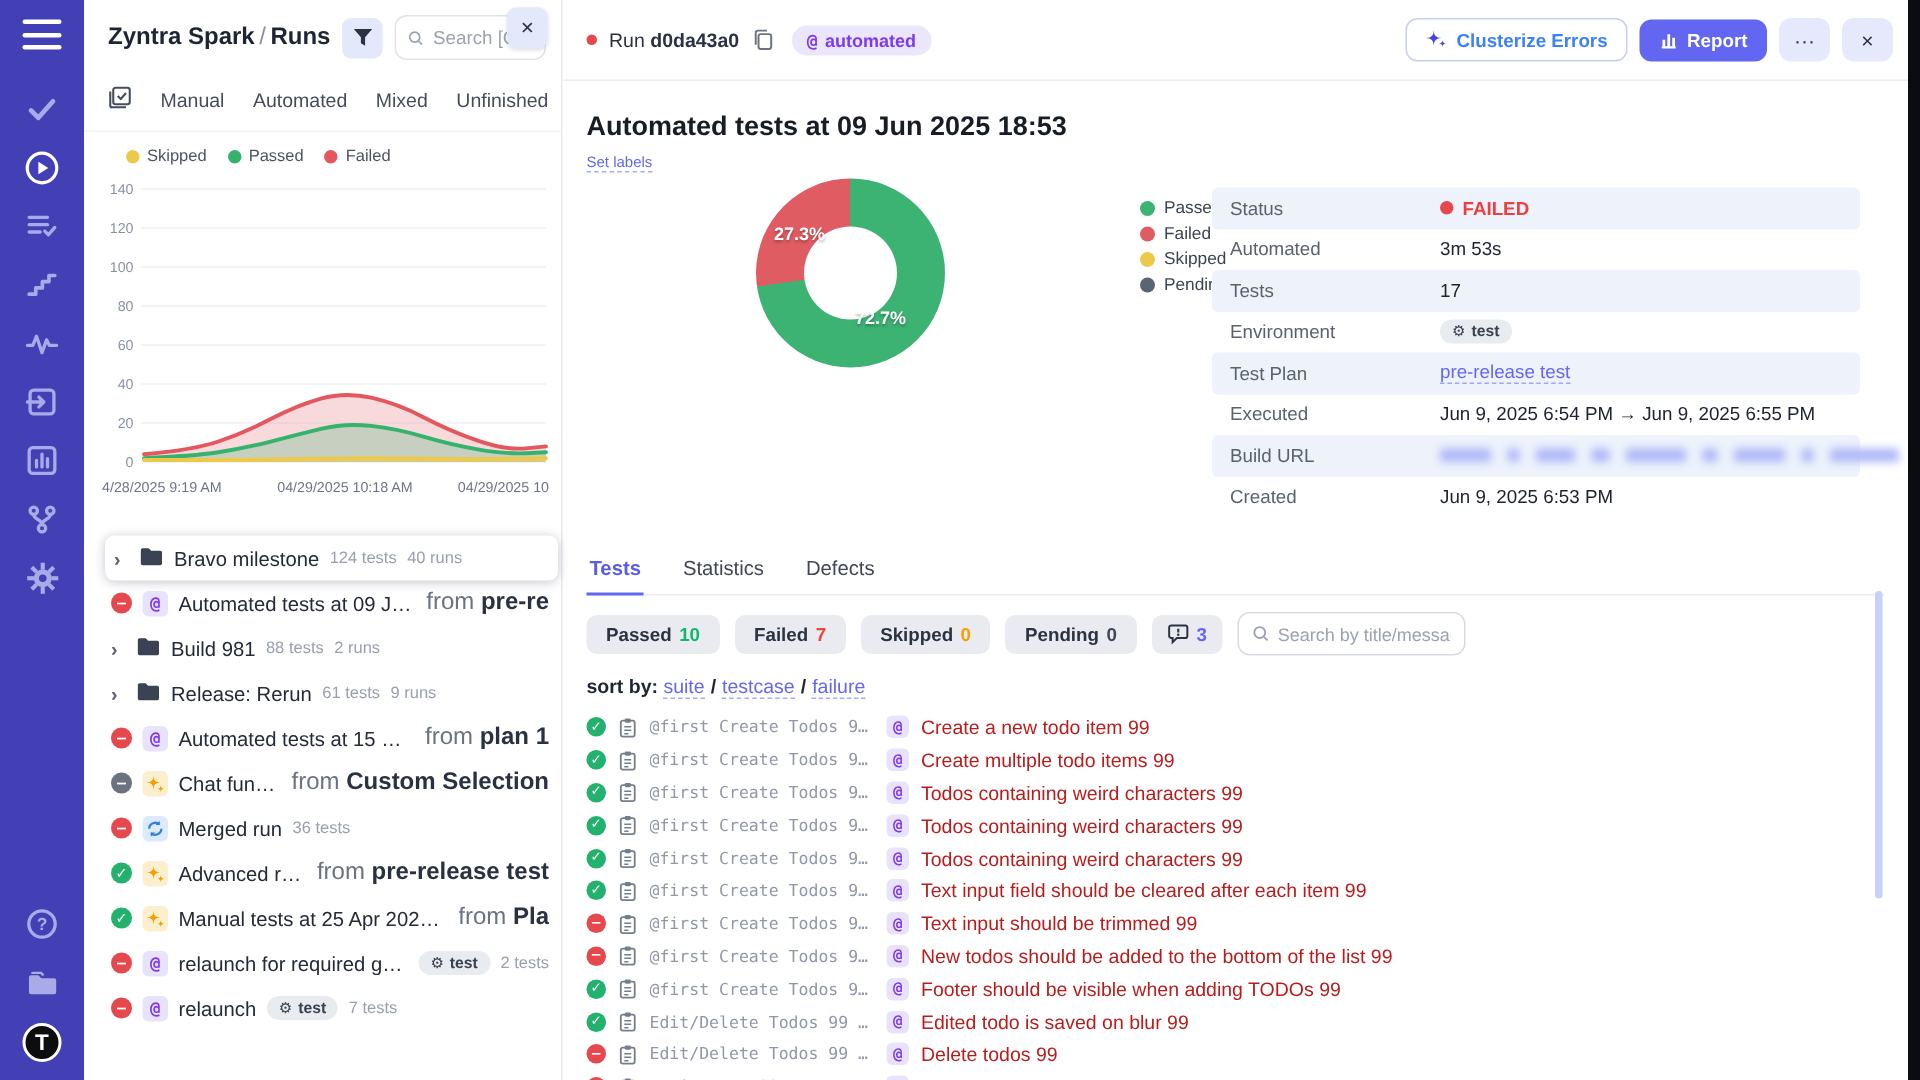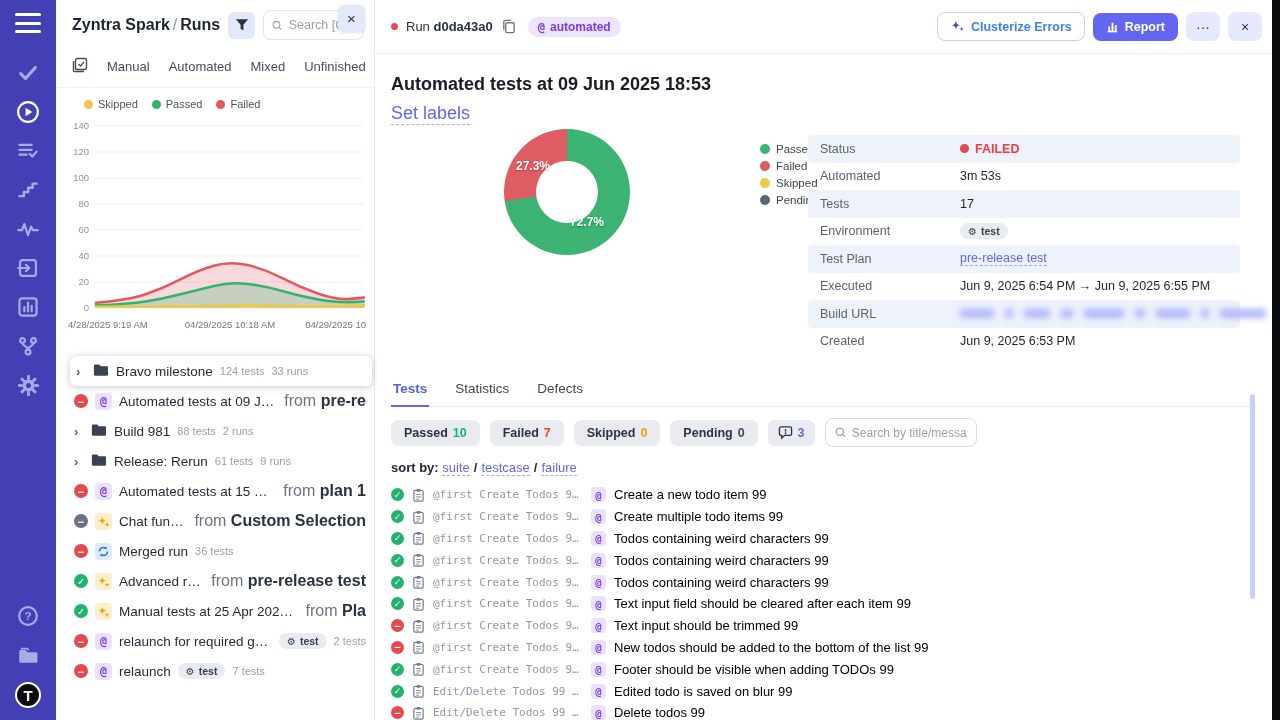--- a/index.html
+++ b/index.html
@@ -84,21 +84,21 @@
   .tb-right { margin-left:auto; display:flex; align-items:center; gap:8px; }
   .btn-outline { display:inline-flex; align-items:center; gap:6px; border:1px solid #c9cdf6; background:#fff; color:#3b82f6;
                  border-radius:8px; padding:6px 12px; font-size:12.5px; font-weight:bold; cursor:pointer; font-family:inherit; }
   .btn-solid { display:inline-flex; align-items:center; gap:6px; border:none; background:#6366f1; color:#fff;
                border-radius:8px; padding:7px 13px; font-size:12.5px; font-weight:bold; cursor:pointer; font-family:inherit; }
   .btn-ghost { border:none; background:#e6e9fb; color:#2b3342; border-radius:8px; width:34px; height:29px;
                display:inline-flex; align-items:center; justify-content:center; font-size:14px; cursor:pointer; }
 
   .content { position:relative; padding:14px 16px 0 16px; height:682px; }
   .page-title { font-size:18px; font-weight:bold; color:#171c26; margin-top:6px; }
-  .set-labels { display:inline-block; margin:8px 0 2px; font-size:18px; color:#6366f1;
+  .set-labels { display:inline-block; margin:8px 0 2px; font-size:10px; color:#6366f1;
                 border-bottom:1px dashed rgba(99,102,241,.55); cursor:pointer; }
 
   .overview { position:relative; height:248px; }
   .donut { position:absolute; left:113px; top:2px; width:126px; height:126px; border-radius:50%; }
   .donut .hole { position:absolute; inset:32px; background:#fff; border-radius:50%; }
   .donut .plabel { position:absolute; color:#fff; font-size:12px; font-weight:bold; text-shadow:0 1px 2px rgba(0,0,0,.3); }
   .donut .plabel.green { left:66px; top:86px; }
   .donut .plabel.red { left:12px; top:30px; }
   .donut-legend { position:absolute; left:369px; top:16px; display:flex; flex-direction:column; gap:5px; font-size:11.5px; color:#3c4453; }
   .donut-legend .li { display:flex; align-items:center; gap:6px; }
@@ -132,21 +132,21 @@
   .sort-row a { color:#6366f1; font-weight:normal; border-bottom:1px dashed rgba(99,102,241,.55); cursor:pointer; text-decoration:none; }
   .sort-sep { font-weight:bold; padding:0 4px; }
 
   .test-list { margin-top:9px; }
   .test-row { height:21.8px; display:flex; align-items:center; gap:8px; font-size:13px; cursor:pointer; white-space:nowrap; }
   .test-row .status-ico { width:13px; height:13px; font-size:9px; }
   .suite { font-family:"DejaVu Sans Mono", monospace; font-size:11px; color:#8f97a8; width:150px; flex:none;
            overflow:hidden; text-overflow:ellipsis; }
   .t-ico { width:15px; height:15px; border-radius:4px; background:#e9e2fd; color:#7c3aed; font-weight:bold; font-size:10.5px;
            display:inline-flex; align-items:center; justify-content:center; flex:none; font-family:"DejaVu Sans Mono", monospace; }
-  .t-title { color:#000000; }
+  .t-title { color:#b91c1c; }
   .scroll-thumb { position:absolute; right:17px; top:394px; width:5px; height:205px; border-radius:3px; background:#c7d0f8; cursor:pointer; }
 
   svg text { font-family:"Liberation Sans", sans-serif; }
 </style>
 </head>
 <body>
 
 <div class="app">
 
   <nav class="sidebar">
@@ -314,21 +314,21 @@
 
     <div class="lp-runs" id="runs-list">
 
     <div class="run-row highlighted">
           <span class="chev">›</span>
           <span><svg width="16" height="14" viewBox="0 0 18 15">
               <path d="M1 2.6A1.3 1.3 0 0 1 2.3 1.3h4.6l1.8 1.9h6.9a1.3 1.3 0 0 1 1.3 1.3v8.2a1.3 1.3 0 0 1-1.3 1.3H2.3A1.3 1.3 0 0 1 1 12.7z" fill="#3a4254"></path>
             </svg></span>
           <span class="run-name">Bravo milestone</span>
           <span class="run-meta">124 tests</span>
-          <span class="run-meta">33 runs</span>
+          <span class="run-meta">40 runs</span>
         </div>
         <div class="run-row">
           <span class="status-ico failed">−</span>
           <span class="type-ico automated">@</span>
           <span class="run-name">Automated tests at 09 Jun 2025 18:53</span>
           <span class="from-txt">from <b>pre-re</b></span>
         </div>
         <div class="run-row">
           <span class="chev">›</span>
           <span><svg width="16" height="14" viewBox="0 0 18 15">

